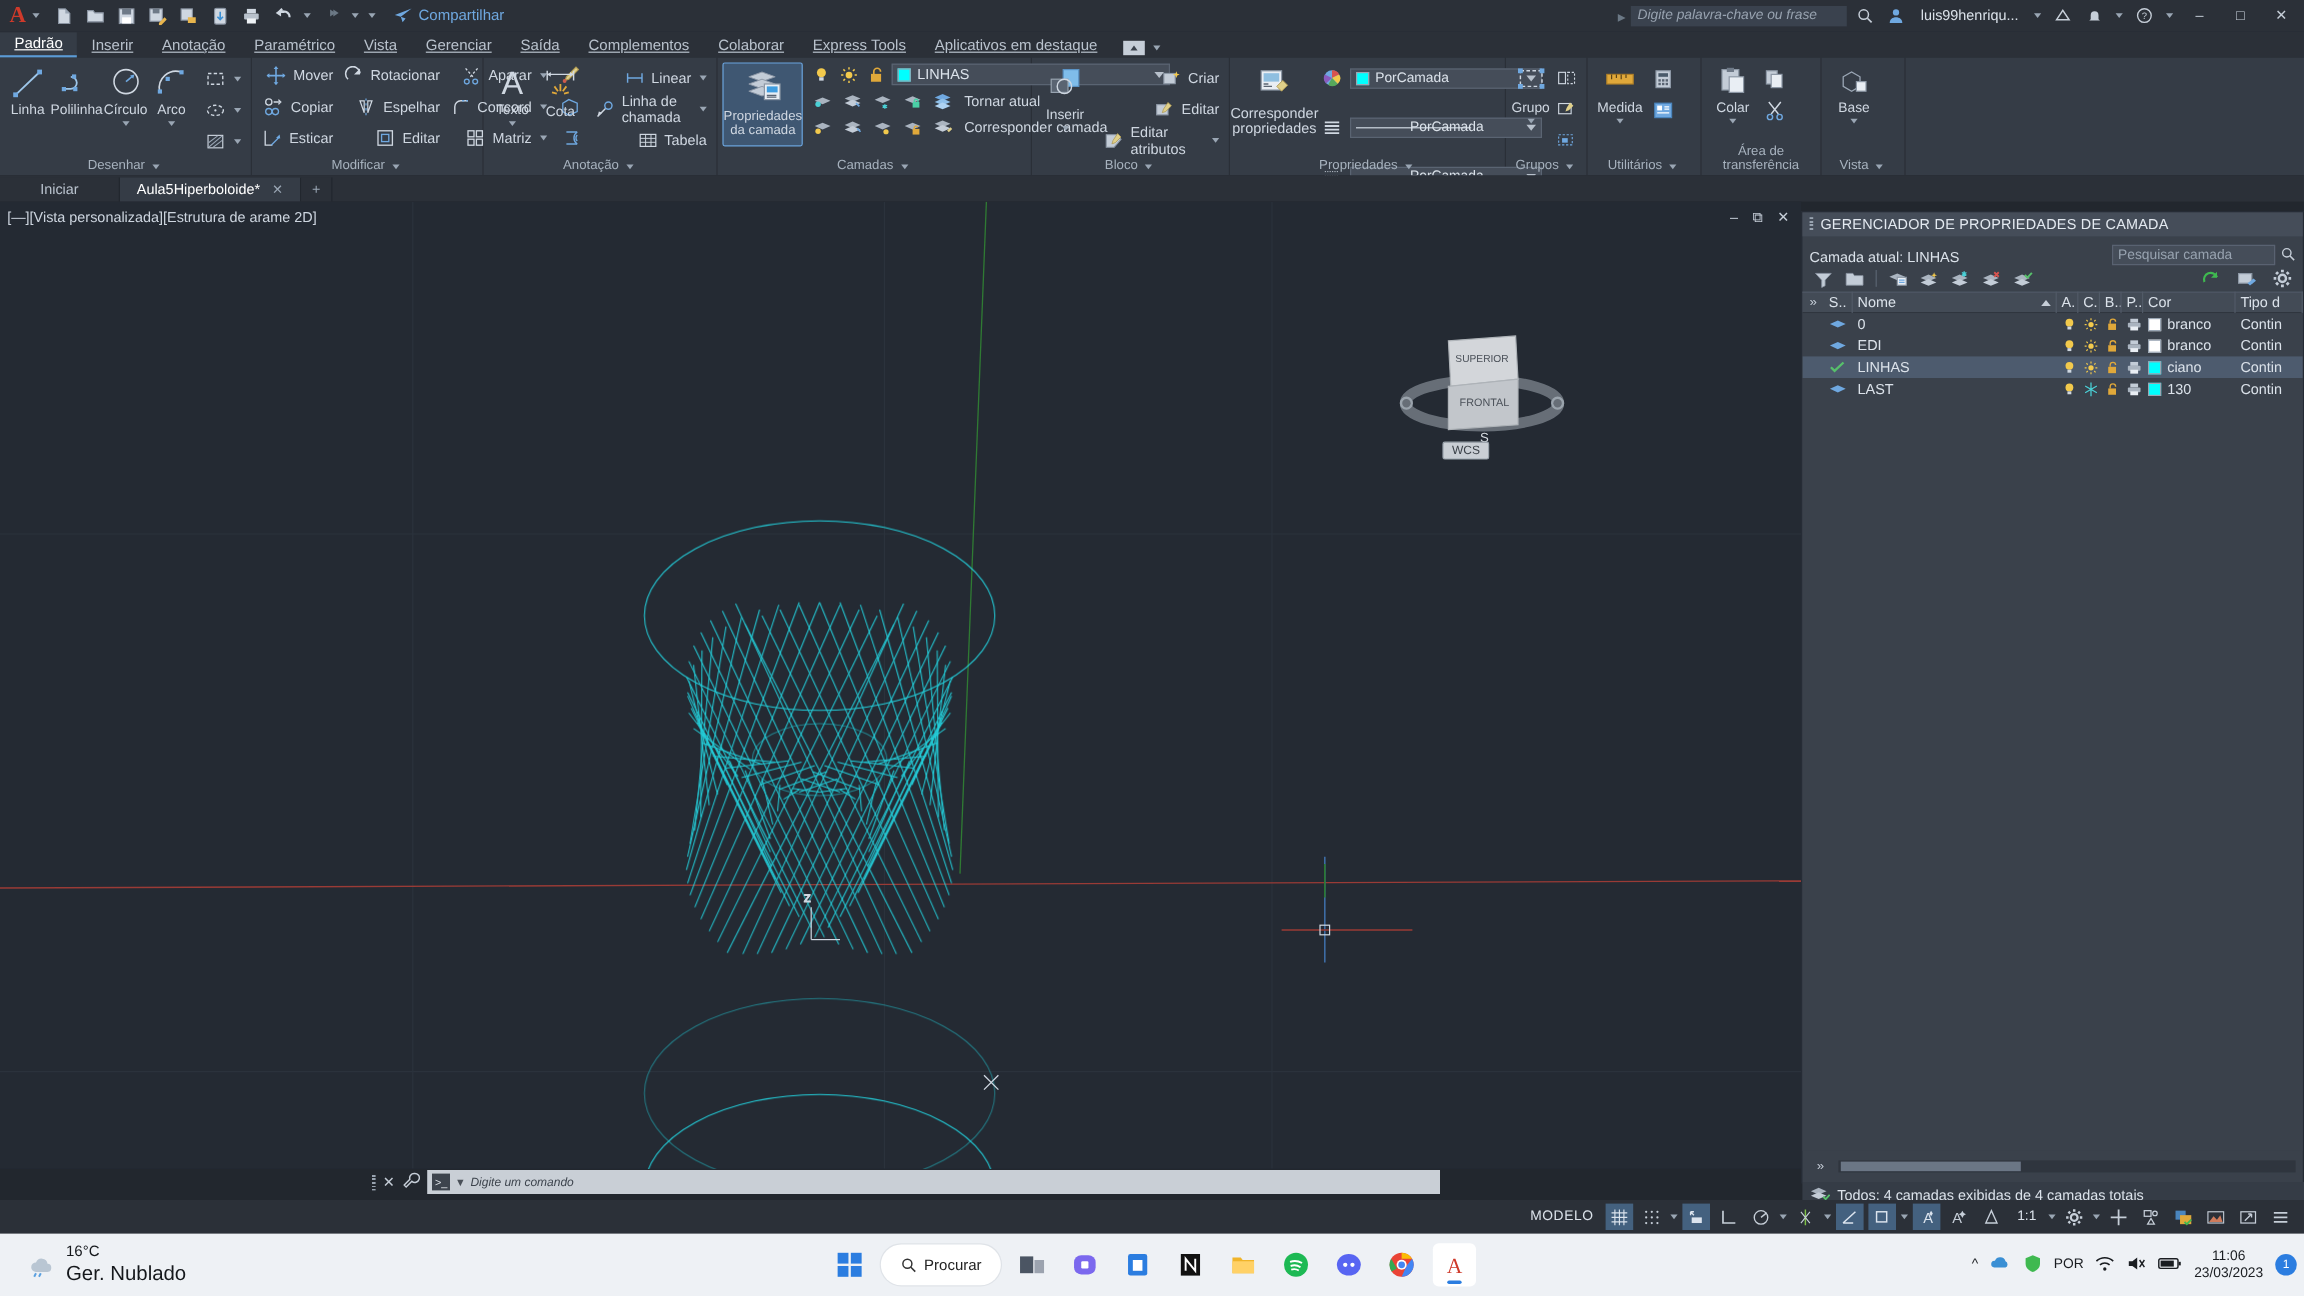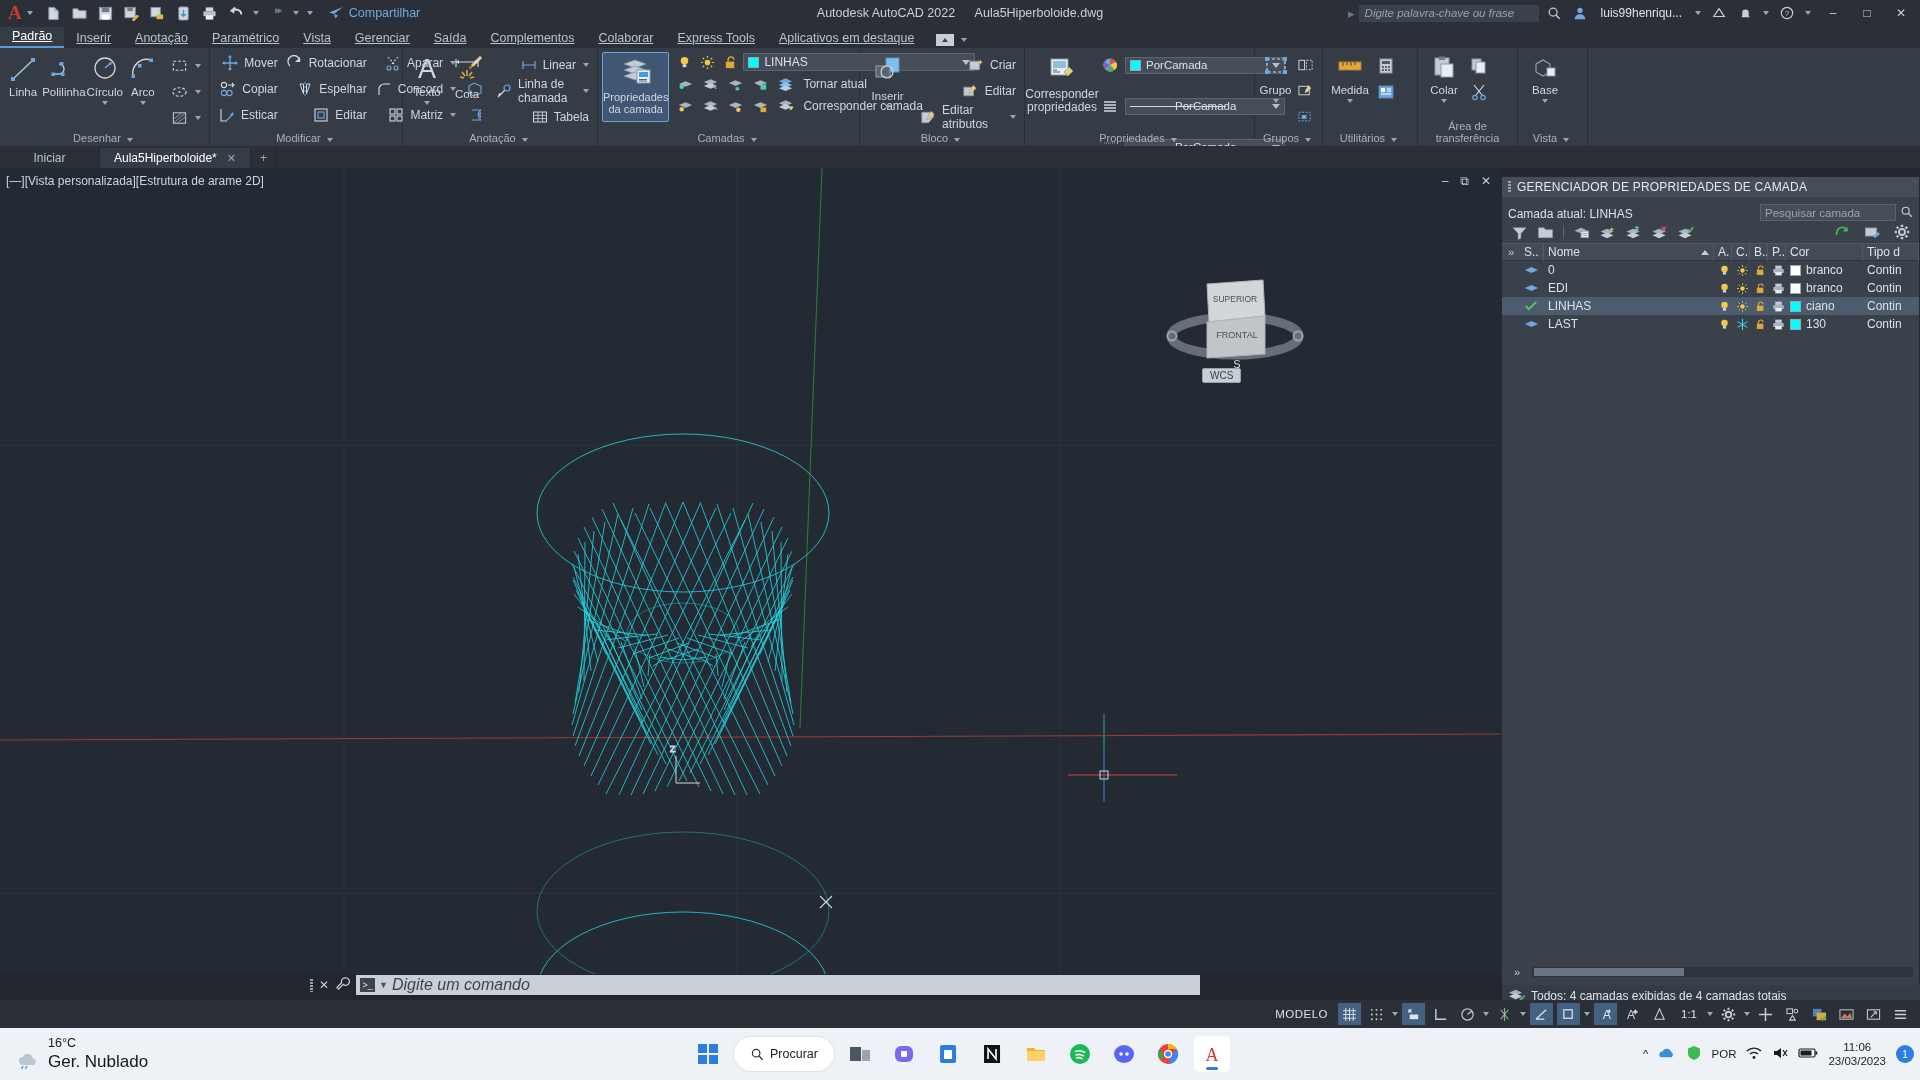--- a/index.html
+++ b/index.html
@@ -114,21 +114,21 @@
   .pal-bottom{ height:26px; display:flex; align-items:center; padding:0 6px; }
   .hscroll{ flex:1; height:10px; background:#2f353e; margin-left:6px; position:relative;}
   .hscroll i{ position:absolute; left:2px; top:1px; width:150px; height:8px; background:#6b7685; display:block;}
   .pal-status{ position:absolute; left:0; bottom:-22px; width:419px; height:22px; background:#353c46;
     display:flex; align-items:center; gap:6px; padding-left:6px; font-size:12px; color:#dbe2ea;}
 
   
   .cmdwrap{ position:absolute; left:310px; top:974px; width:890px; height:22px; display:flex; align-items:center; gap:6px;}
   .cmd-grip{ width:3px;height:13px; background:repeating-linear-gradient(to bottom,#98a3b0 0 1.5px,transparent 1.5px 3px);}
   .cmdbox{ flex:1; height:20px; background:#c9cfd6; display:flex; align-items:center; gap:4px; padding:0 4px;}
-  .cmd-ph{ font-style:italic; color:#3d444d; font-size:16px;}
+  .cmd-ph{ font-style:italic; color:#3d444d; font-size:10px;}
   .cmd-prompt{ width:15px;height:14px;background:#3d444d;color:#e6ebf0;font-size:9px;
     display:flex;align-items:center;justify-content:center;}
 
   
   .layouttabs{ position:absolute; left:0; top:1000px; height:20px; display:flex; align-items:center; gap:0; font-size:12px;}
   .ltab{ height:18px; padding:0 12px; display:flex;align-items:center; color:#b0bac6; border-radius:7px 7px 0 0;}
   .ltab.active{ background:#3a414b; color:#ffffff; font-weight:bold;}
 
   
   .statusbar{ position:absolute; left:0; top:1000px; width:1920px; height:28px; background:#2b3038;
@@ -136,21 +136,21 @@
   .sb-item{ height:22px; min-width:22px; padding:0 4px; display:flex;align-items:center;justify-content:center;
     color:#c6ced8; font-size:12px; }
   .sb-item.on{ background:#44617f; }
   .sb-text{ font-size:12px; color:#dbe2ea; padding:0 6px;}
   .sb-cart{ width:0;height:0;border-left:3.5px solid transparent;border-right:3.5px solid transparent;
     border-top:4px solid #9aa6b4;}
 
   
   .taskbar{ position:absolute; left:0; bottom:0; width:1920px; height:52px; background:#eef1f5;
     display:flex; align-items:center; }
-  .weather{ display:flex; align-items:flex-end; gap:8px; padding-left:14px; color:#15181c; }
+  .weather{ display:flex; align-items:center; gap:8px; color:#15181c;margin-left:21px; }
   .weather .t1{ font-size:12.5px; line-height:1.25;}
   .weather .t2{ font-size:17px; line-height:1.25;}
   .tb-center{ position:absolute; left:50%; transform:translateX(-50%); display:flex; align-items:center; gap:8px;}
   .tb-app{ width:36px;height:36px; display:flex;align-items:center;justify-content:center; border-radius:5px; position:relative;}
   .tb-app.active{ background:#ffffff; }
   .tb-app .dot{ position:absolute; bottom:2px; left:50%; transform:translateX(-50%);
      width:12px;height:3px;border-radius:2px;background:#2b7de0;}
   .tb-search{ height:34px; background:#fff; border-radius:17px; display:flex;align-items:center; gap:6px;
     padding:0 16px; font-size:12.5px; color:#222; box-shadow:0 0 0 1px #dfe3e8;}
   .tray{ position:absolute; right:6px; display:flex; align-items:center; gap:10px; color:#1a1d21; font-size:11.5px;}
@@ -228,24 +228,20 @@
       <span class="caret"></span>
       <span class="caret"></span>
       <div class="share">
         <svg width="16" height="14" viewBox="0 0 16 14">
             <path d="M15 1L1 6.5l5 1.5L15 1zM6 8l1.5 4.5L10 9.5 6 8z" fill="#6fa8e0"></path>
           </svg>
         <span>Compartilhar</span>
       </div>
     </div>
 
-    <div class="title-center">
-      <span>Autodesk AutoCAD 2022</span>
-      <span>Aula5Hiperboloide.dwg</span>
-    </div>
 
     <div class="tb-right">
       <span class="tb-sep">▸</span>
       <div class="searchbox">
         <span>Digite palavra-chave ou frase</span>
       </div>
       <div class="sb-item">
         <svg width="14" height="14" viewBox="0 0 16 16">
             <circle cx="7" cy="7" r="4.5" stroke="#c6ced8" fill="none" stroke-width="1.4"></circle>
             <path d="M10.5 10.5L14.5 14.5" stroke="#c6ced8" stroke-width="1.6"></path>

